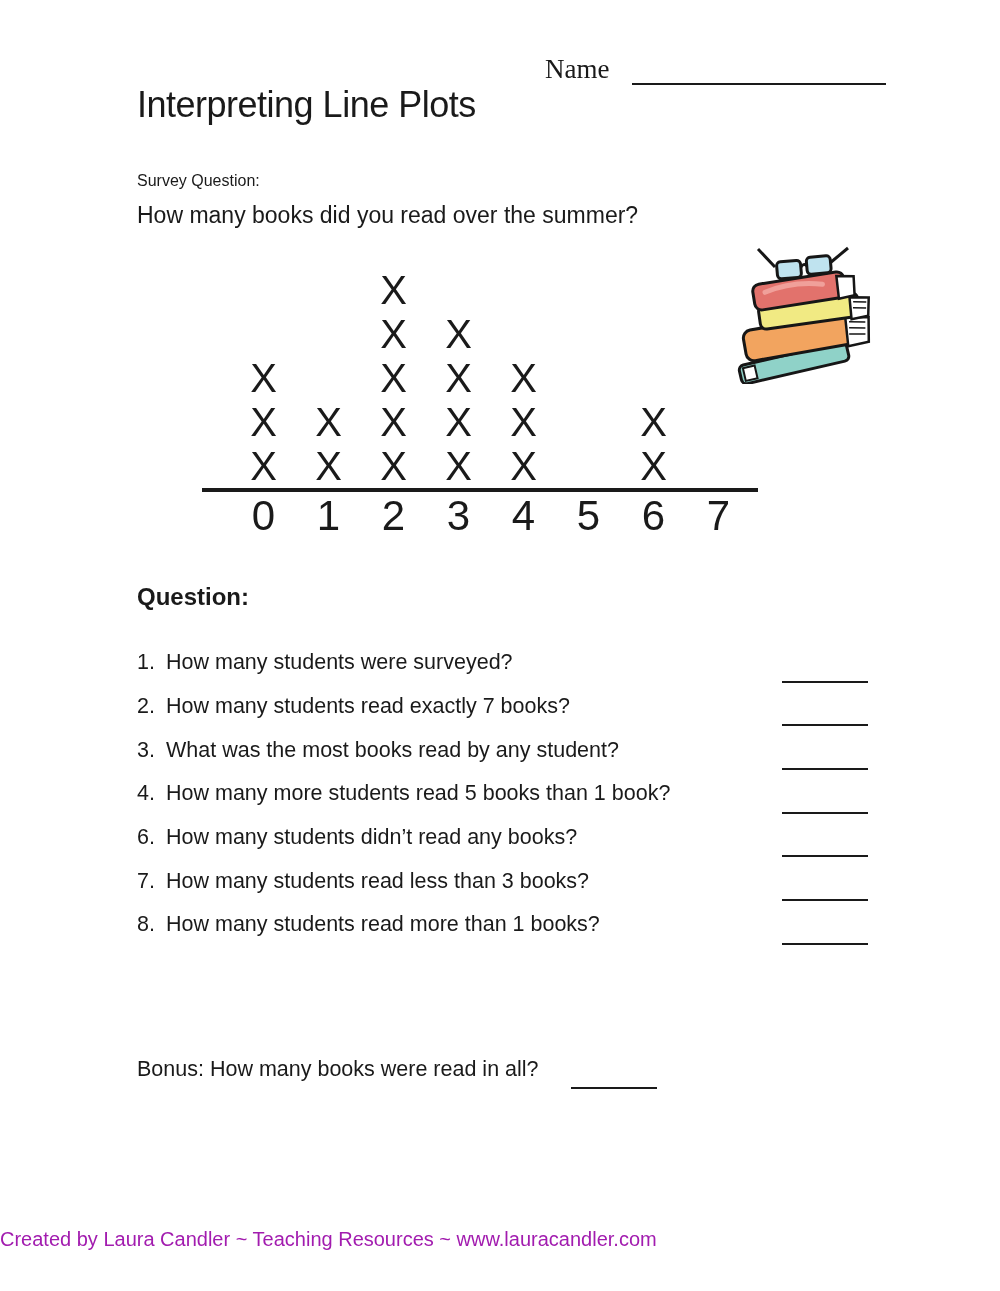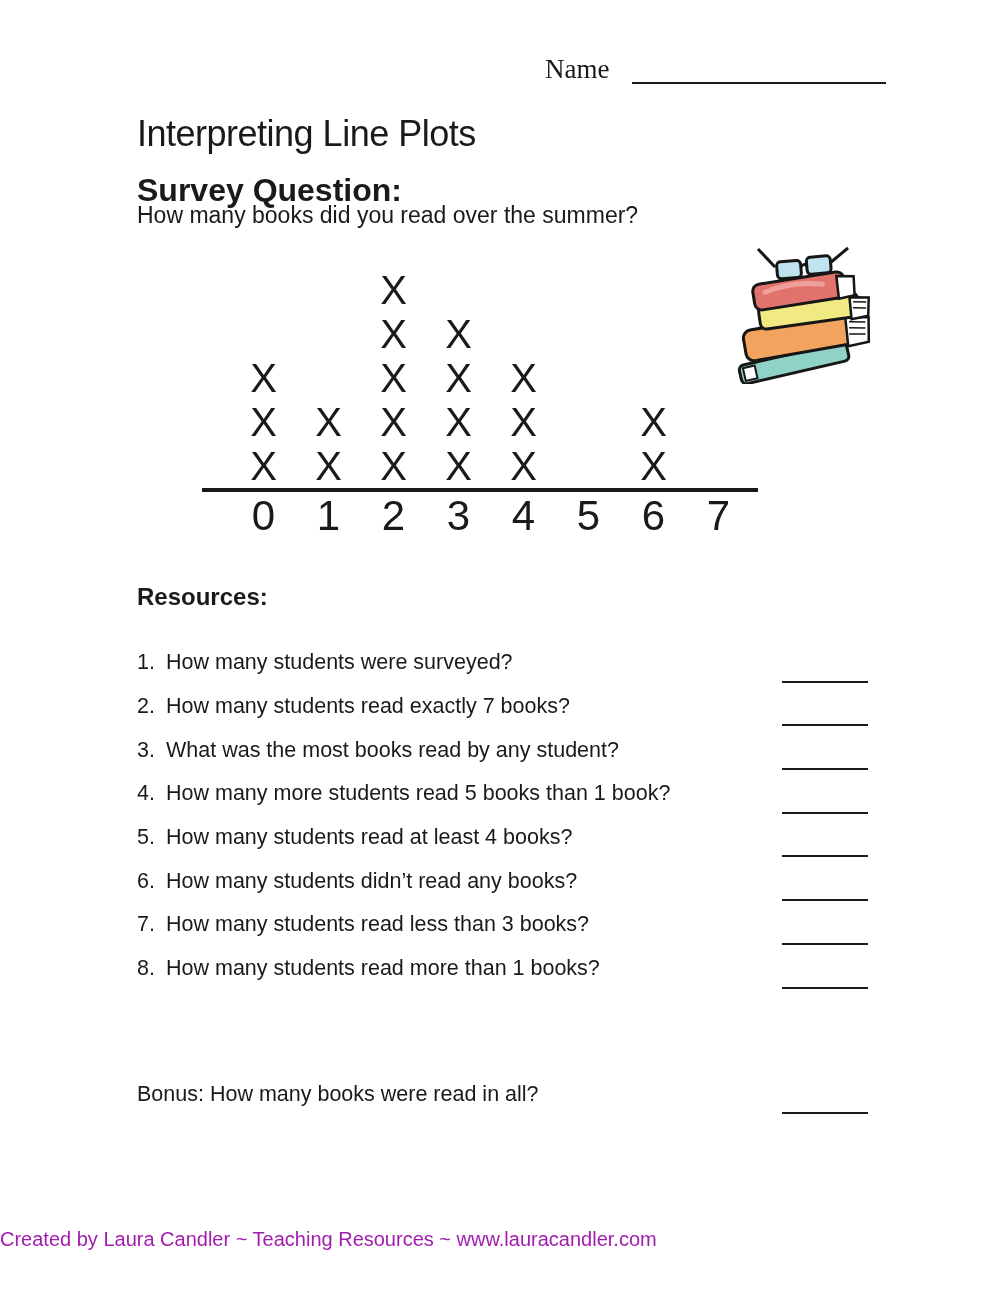--- a/index.html
+++ b/index.html
@@ -12,45 +12,44 @@
     font-family: "Liberation Sans", sans-serif;
     color: #1a1a1a;
     overflow: hidden;
     margin: 0 auto;
   }
   .name-row {
     position: absolute;
     top: 54px;
     left: 545px;
     display: flex;
-    align-items: flex-start;
+    align-items: flex-end;
     gap: 23px;
     font-family: "Liberation Serif", serif;
     font-size: 27px;
   }
   .name-line {
     width: 254px;
     height: 30px;
     border-bottom: 2px solid #1a1a1a;
   }
   .title {
     position: absolute;
     top: 84px;
     left: 137px;
     font-size: 36px;
     font-weight: 400;
     letter-spacing: -0.5px;
-    margin-top: 29px;
   }
   .survey-head {
     position: absolute;
     top: 172px;
     left: 137px;
-    font-size: 32px;
-    font-weight: 700;
+    font-size: 16px;
+    font-weight: 400;
     text-align: center;
   }
   .survey-q {
     position: absolute;
     top: 202px;
     left: 137px;
     font-size: 23px;
   }
   .plot {
     position: absolute;
@@ -121,26 +120,25 @@
   }
   .answer-blank {
     width: 86px;
     height: 0;
     border-bottom: 2px solid #1a1a1a;
     align-self: flex-end;
     margin-bottom: 2px;
   }
   .bonus-row {
     position: absolute;
-    top: 1072px;
+    top: 1047px;
     left: 137px;
     width: 731px;
     height: 44px;
     display: flex;
-    justify-content: space-between;
     gap: 32px;
   }
   .footer {
     position: absolute;
     top: 1228px;
     left: 0;
     width: 100%;
     font-size: 20px;
     color: #a21caf;
   }
@@ -240,41 +238,37 @@
         <path d="M95 21 L113 6" stroke="#161616" stroke-width="3" fill="none"></path>
         <g transform="rotate(-5 67 27)">
           <rect x="42" y="18" width="24" height="17" rx="4" fill="#bfe3ef" stroke="#161616" stroke-width="3"></rect>
           <rect x="72" y="16" width="24" height="17" rx="4" fill="#bfe3ef" stroke="#161616" stroke-width="3"></rect>
           <path d="M66 25 q3 -4 6 -1" stroke="#161616" stroke-width="3" fill="none"></path>
         </g>
       </g>
     </svg>
   </div>
 
-  <div class="q-head">Resources:</div>
+  <div class="q-head">Question:</div>
 
   <div class="q-list">
       <div class="q-row">
         <div class="q-text"><span class="q-num">1.</span><span>How many students were surveyed?</span></div>
         <div class="answer-blank"></div>
       </div>
       <div class="q-row">
         <div class="q-text"><span class="q-num">2.</span><span>How many students read exactly 7 books?</span></div>
         <div class="answer-blank"></div>
       </div>
       <div class="q-row">
         <div class="q-text"><span class="q-num">3.</span><span>What was the most books read by any student?</span></div>
         <div class="answer-blank"></div>
       </div>
       <div class="q-row">
         <div class="q-text"><span class="q-num">4.</span><span>How many more students read 5 books than 1 book?</span></div>
-        <div class="answer-blank"></div>
-      </div>
-      <div class="q-row">
-        <div class="q-text"><span class="q-num">5.</span><span>How many students read at least 4 books?</span></div>
         <div class="answer-blank"></div>
       </div>
       <div class="q-row">
         <div class="q-text"><span class="q-num">6.</span><span>How many students didn’t read any books?</span></div>
         <div class="answer-blank"></div>
       </div>
       <div class="q-row">
         <div class="q-text"><span class="q-num">7.</span><span>How many students read less than 3 books?</span></div>
         <div class="answer-blank"></div>
       </div>

